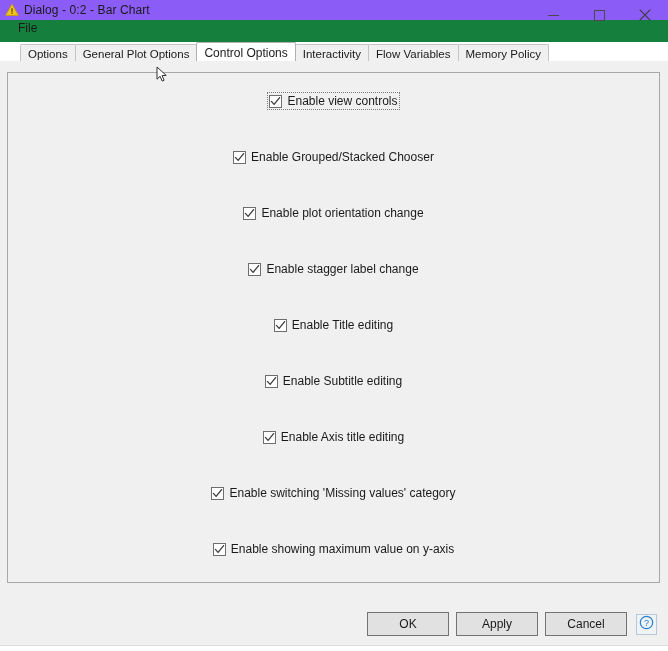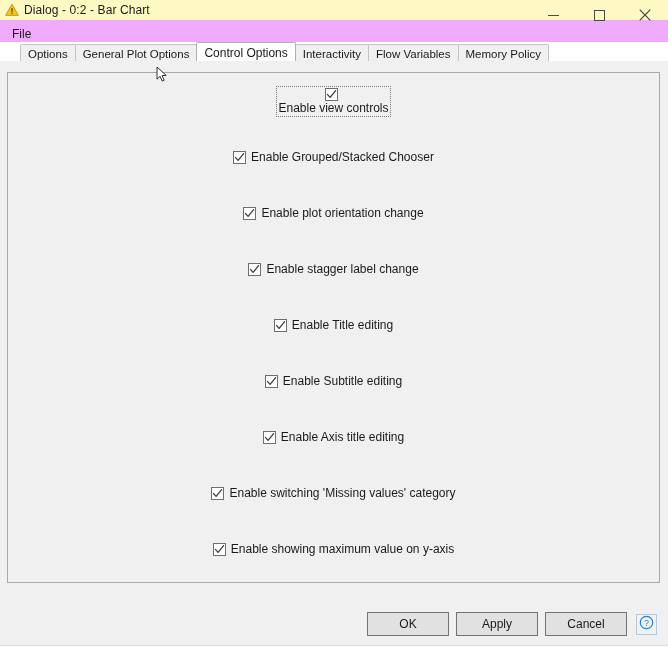--- a/index.html
+++ b/index.html
@@ -14,21 +14,21 @@
     font-family: "Liberation Sans", sans-serif;
     font-size: 12px;
     color: #1a1a1a;
     overflow: hidden;
     position: relative;
   }
 
   
   .titlebar {
     height: 20px;
-    background: #fef9c3;
+    background: #8b5cf6;
     display: flex;
     align-items: center;
     position: relative;
   }
   .title-icon {
     width: 16px;
     height: 16px;
     margin-left: 4px;
     margin-right: 4px;
     flex: 0 0 auto;
@@ -54,24 +54,24 @@
     align-items: center;
     justify-content: center;
     background: transparent;
     border: none;
   }
   .win-btn svg { display: block; }
 
   
   .menubar {
     height: 22px;
-    background: #f0abfc;
-    display: flex;
-    align-items: flex-end;
-    padding-left: 8px;
+    background: #15803d;
+    display: flex;
+    align-items: flex-start;
+    padding-left: 14px;
     box-sizing: border-box;
   }
   .menu-item {
     font-size: 12px;
     padding: 1px 4px;
     color: #1a1a1a;
     white-space: nowrap;
   }
 
   
@@ -134,21 +134,20 @@
   }
   .checkbox-group {
     display: inline-flex;
     align-items: center;
     white-space: nowrap;
     padding: 1px 1px;
   }
   .checkbox-group.focused {
     outline: 1px dotted #7a7a7a;
     outline-offset: 0px;
-    flex-direction: column;
   }
   .cb {
     width: 13px;
     height: 13px;
     flex: 0 0 auto;
     background: #ffffff;
     border: 1px solid #6e6e6e;
     box-sizing: border-box;
     position: relative;
     margin-right: 5px;

